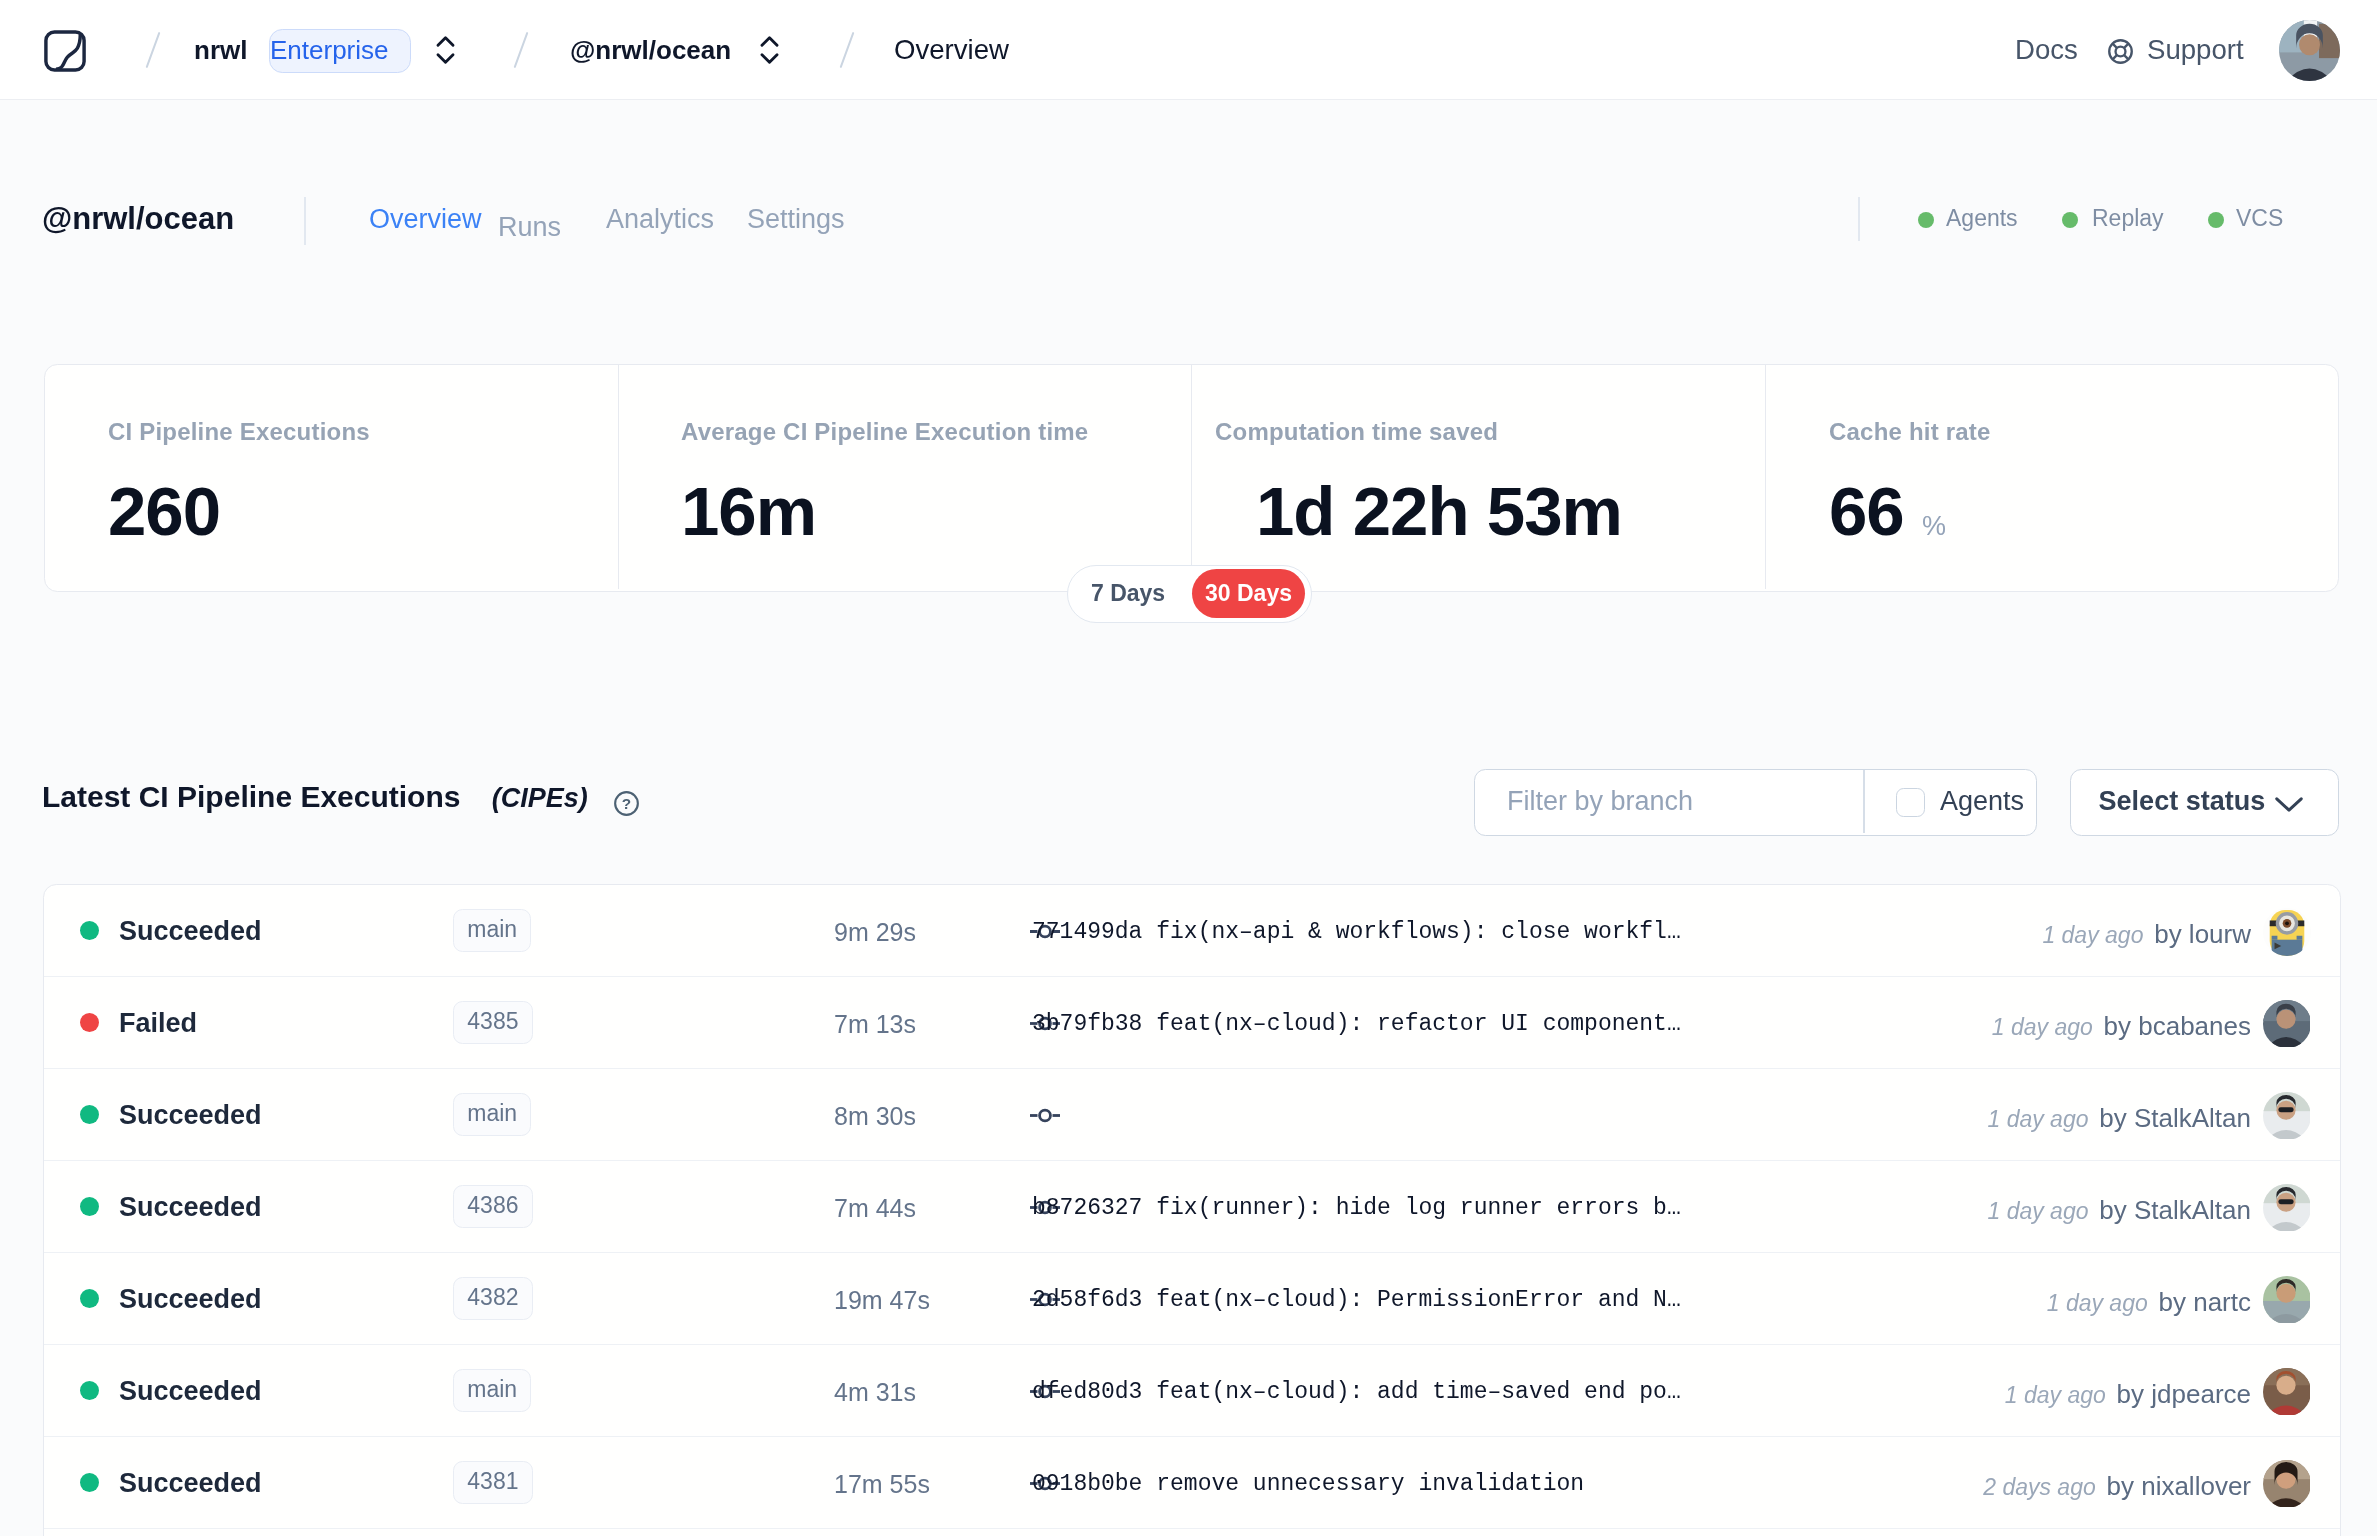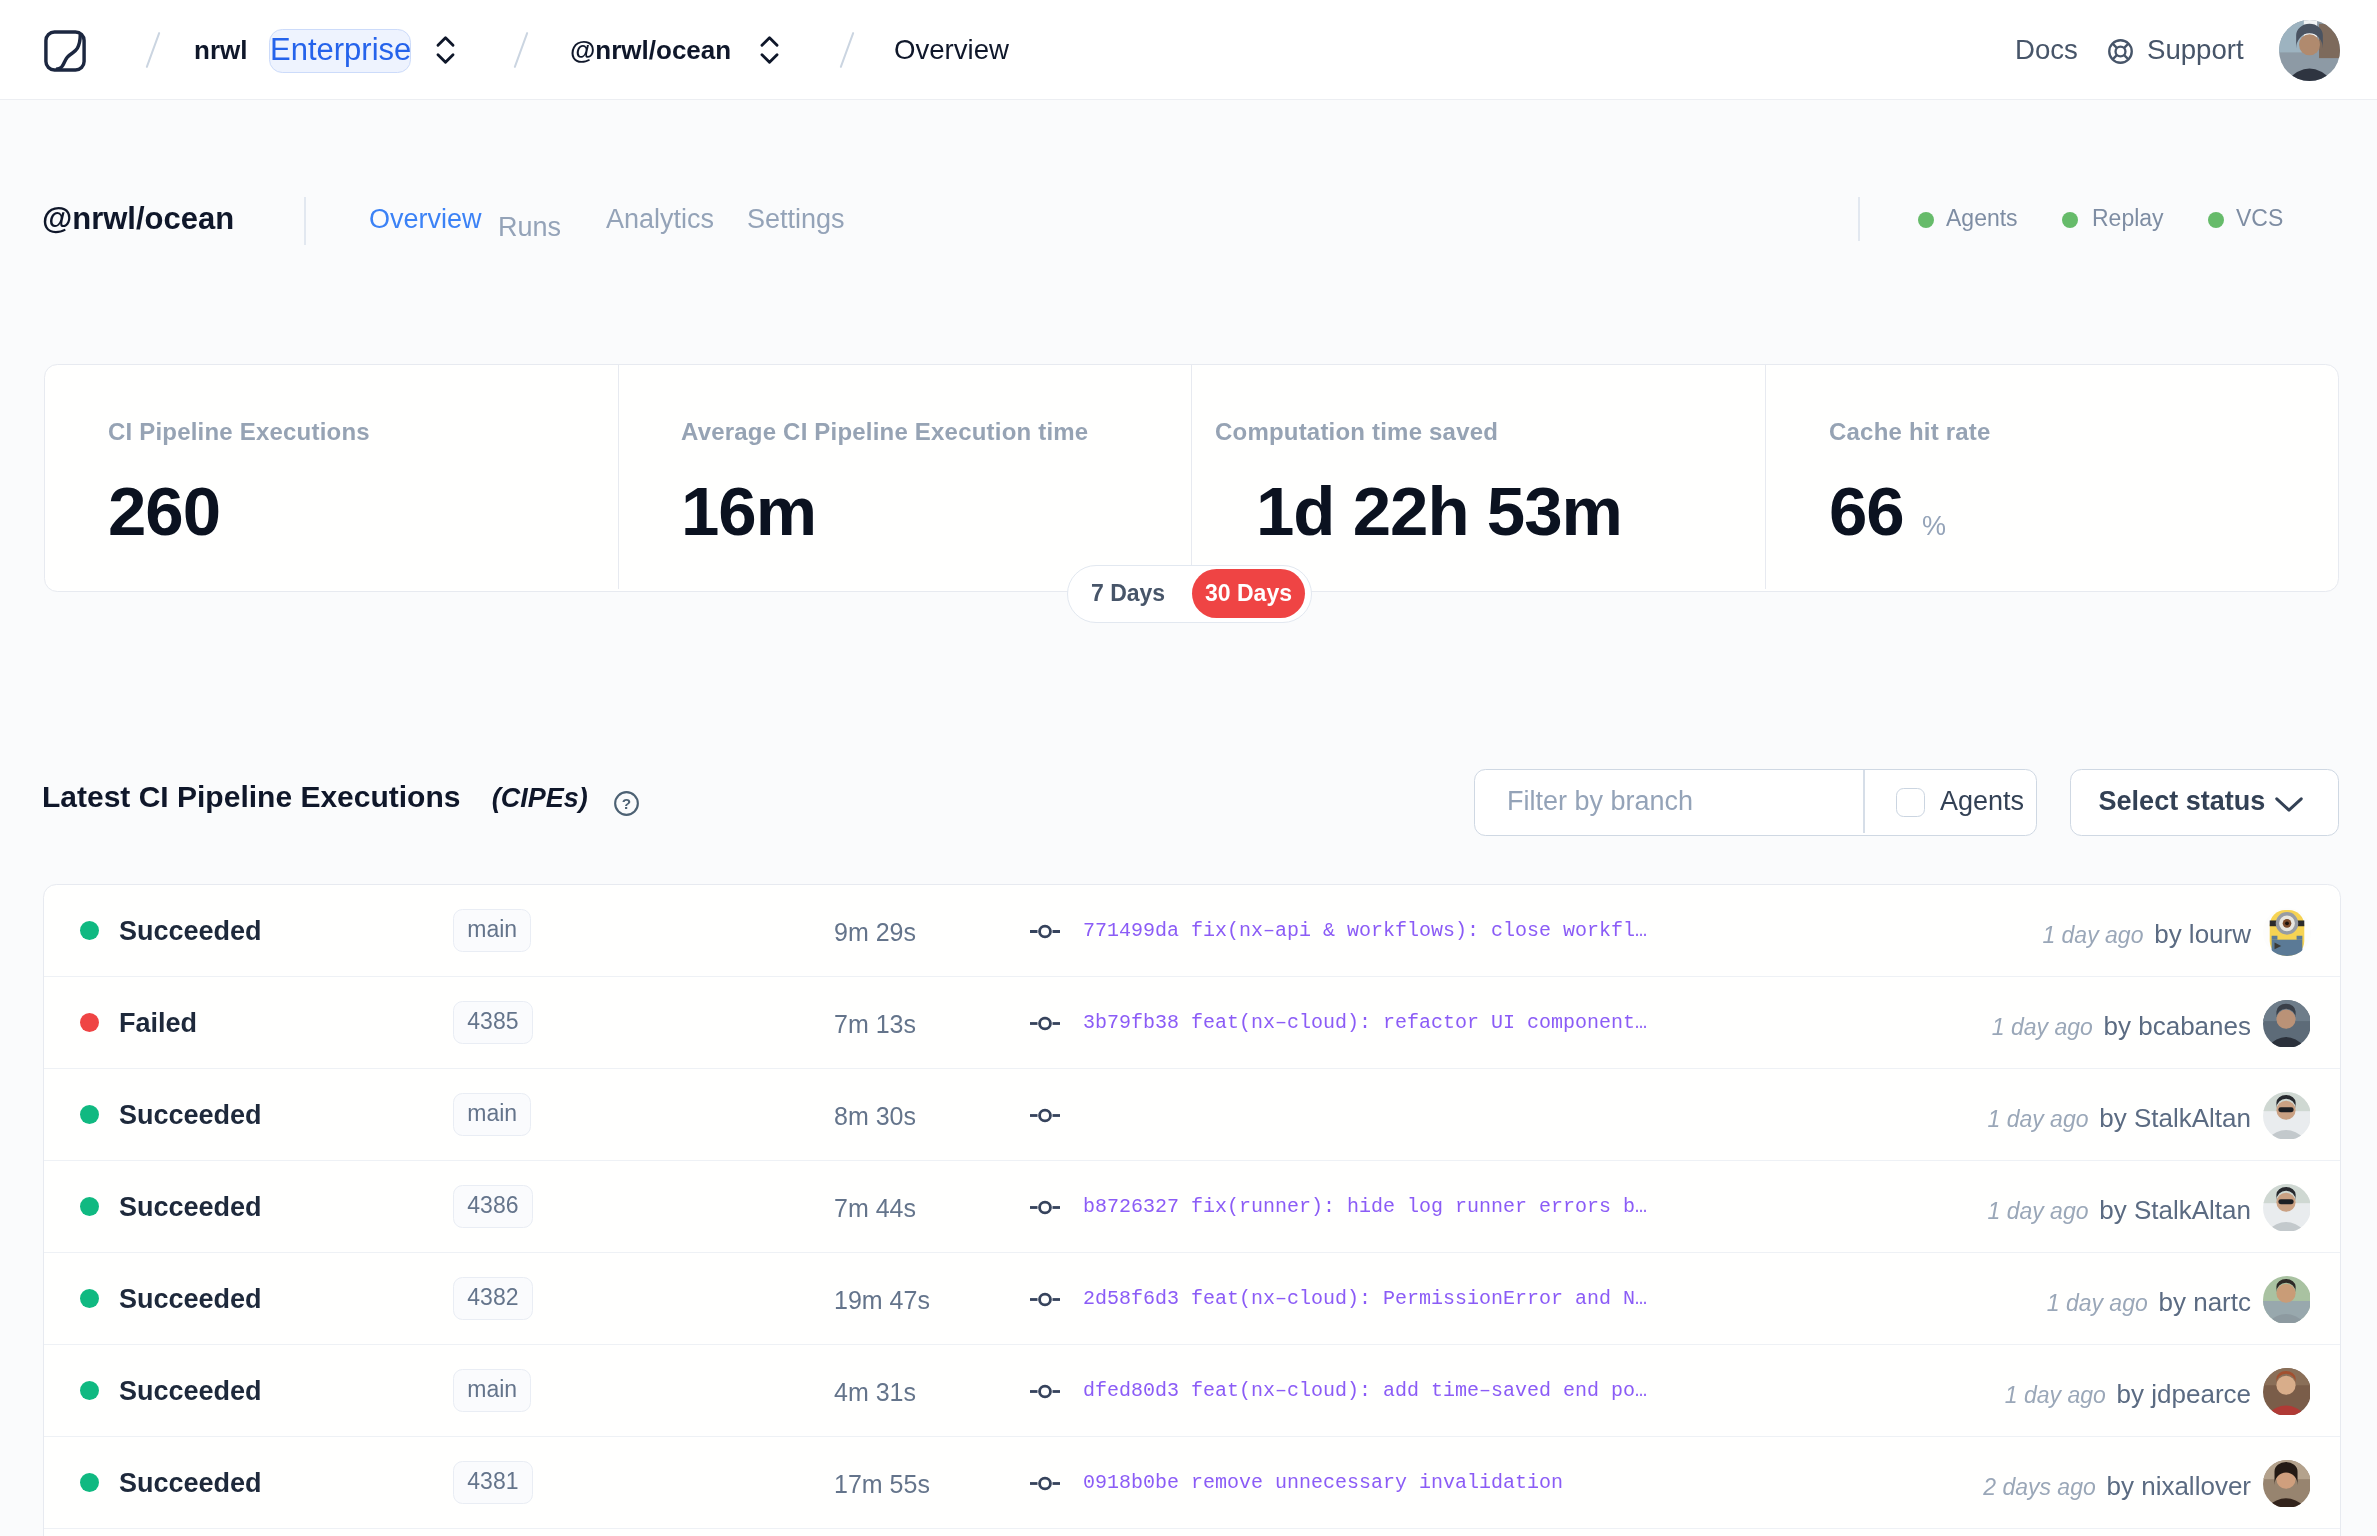--- a/index.html
+++ b/index.html
@@ -5,21 +5,21 @@
   * { margin:0; padding:0; box-sizing:border-box; }
   html,body { width:2378px; height:1537px; }
   body { font-family:"Liberation Sans", sans-serif; background:#fafbfc; position:relative; overflow:hidden; }
   .abs { position:absolute; }
 
   
   .topbar { position:absolute; left:0; top:0; width:2378px; height:100px; background:#ffffff; border-bottom:1.9px solid #eceef2; }
   .slash { position:absolute; top:31px; width:1.9px; height:38px; background:#cbd5e1; transform:rotate(20deg); border-radius:1px; }
   .bc { position:absolute; top:0; height:100px; line-height:100px; font-size:26px; color:#0f172a; white-space:nowrap; }
   .bc.md { font-size:27.6px; font-weight:400; }
-  .chip-ent { position:absolute; left:269px; top:28.5px; width:142px; height:44px; background:#eef3fe; border:1.9px solid #ccdbfa; border-radius:13.3px; color:#2563eb; font-size:31px; font-weight:400; line-height:40px; }
+  .chip-ent { position:absolute; left:269px; top:28.5px; width:142px; height:44px; background:#eef3fe; border:1.9px solid #ccdbfa; border-radius:13.3px; color:#2563eb; font-size:26px; font-weight:400; line-height:40px; }
   .nav-right { color:#475569; font-weight:400; font-size:27.6px !important; }
   .avatar-top { position:absolute; left:2279px; top:20px; width:61px; height:61px; border-radius:50%; overflow:hidden; }
 
   
   .wsname { position:absolute; left:42px; top:201px; font-size:31px; font-weight:700; color:#0f172a; }
   .vdiv { position:absolute; width:1.9px; background:#e2e8f0; }
   .tab { position:absolute; top:204px; font-size:27px; font-weight:400; color:#94a3b8; }
   .tab.active { color:#3b82f6; }
   .statusdot { position:absolute; width:16px; height:16px; border-radius:50%; background:#66bb6a; top:212px; }
   .statuslbl { position:absolute; top:205px; font-size:23px; color:#7e8da3; }
@@ -47,21 +47,21 @@
 
   
   .table { position:absolute; left:43px; top:884px; width:2298px; height:666px; background:#fffffe; border:1.9px solid #e7eaf0; border-radius:13.3px; overflow:hidden; }
   .row { position:relative; width:100%; height:92px; border-bottom:1px solid #eef1f5; }
   .row .dot { position:absolute; left:36px; top:36px; width:19px; height:19px; border-radius:50%; background:#10b981; }
   .row .dot.red { background:#ef4444; }
   .row .st { position:absolute; left:75px; top:31px; font-size:27px; font-weight:600; color:#1e293b; }
   .row .chip { position:absolute; left:409px; top:24px; height:43px; background:#fafbfd; border:1.9px solid #e9edf4; border-radius:9.5px; font-size:23px; color:#64748b; line-height:39px; padding:0 13.3px; }
   .row .dur { position:absolute; left:790px; top:33px; font-size:25px; color:#64748b; }
   .row .commit-icon { position:absolute; left:986px; top:37px; }
-  .row .msg { position:absolute; left:1039px; top:34px; font-family:"Liberation Mono", monospace; font-size:20px; color:#8b5cf6; letter-spacing:0; }
+  .row .msg { position:absolute; left:988px; top:34px; font-family:"Liberation Mono", monospace; font-size:23px; color:#0f172a; letter-spacing:0; }
   .row .when { position:absolute; right:89px; top:34px; font-size:25px; white-space:nowrap; }
   .when .ago { font-style:italic; color:#9aa7b8; font-size:23px; }
   .when .by { color:#5b6b82; font-weight:500; font-size:26px; margin-left:3.8px; }
   .row .rav { position:absolute; left:2219px; top:23px; width:48px; height:48px; border-radius:50%; overflow:hidden; }
 </style>
 </head>
 <body>
 
 <div class="topbar">
   <svg class="abs" style="left:44px; top:29.5px;" width="42" height="42" viewBox="0 0 44 44" fill="none">

